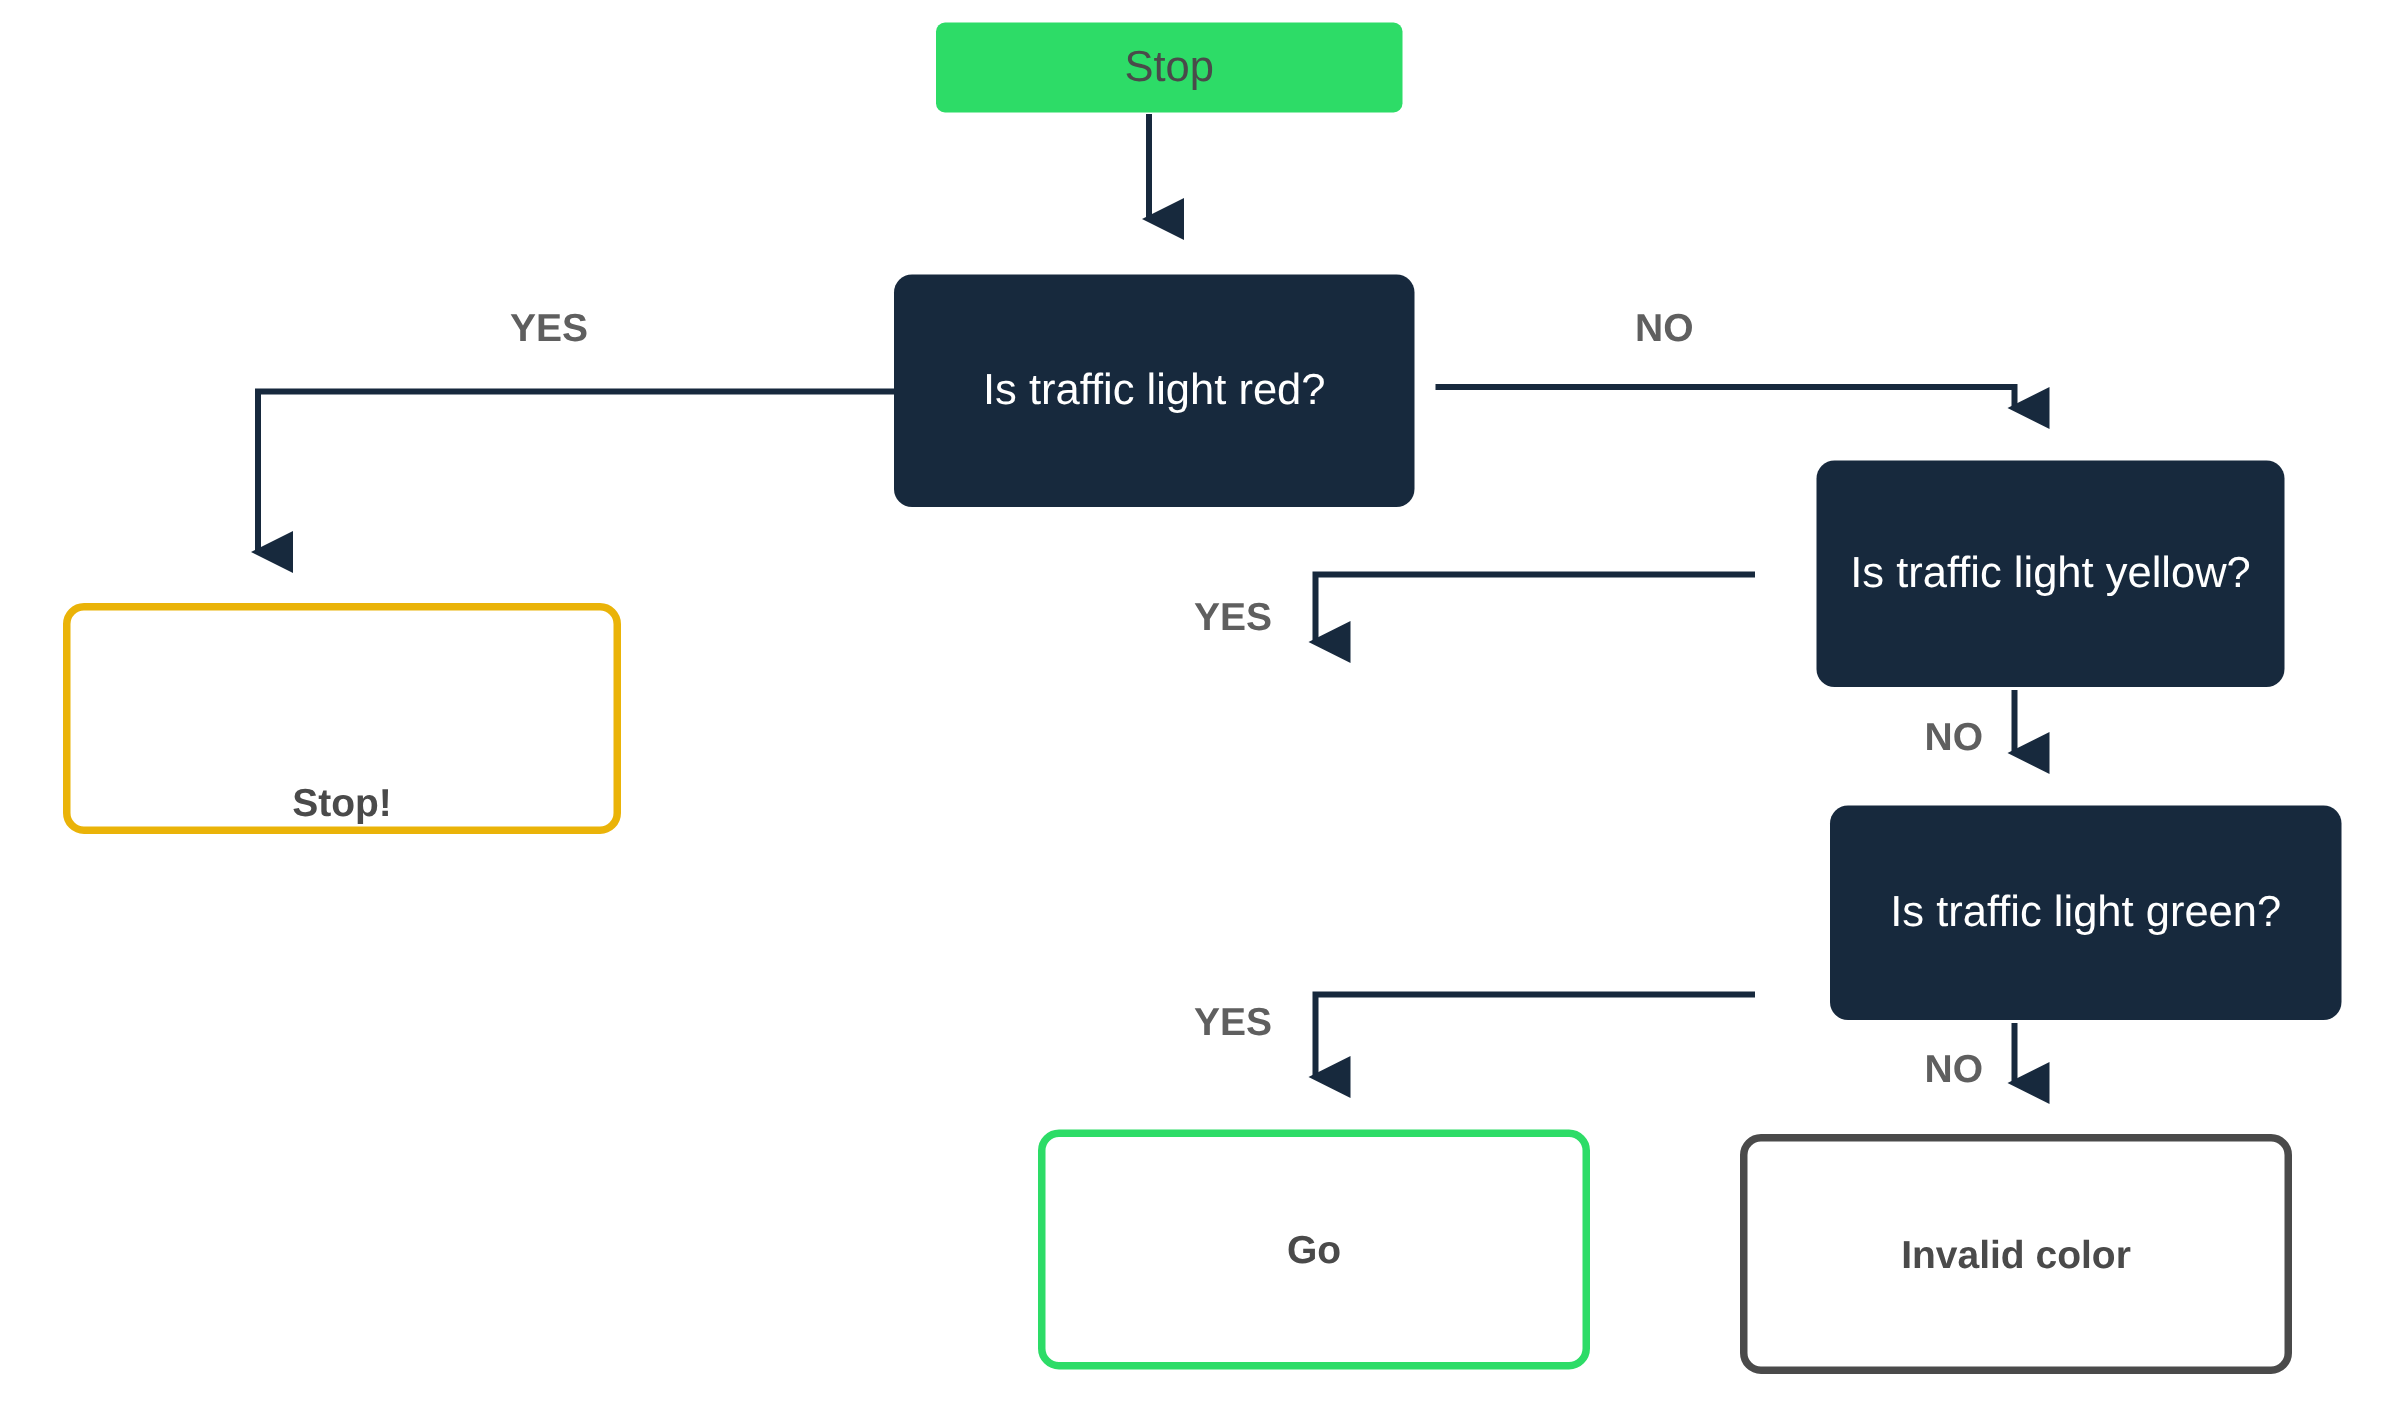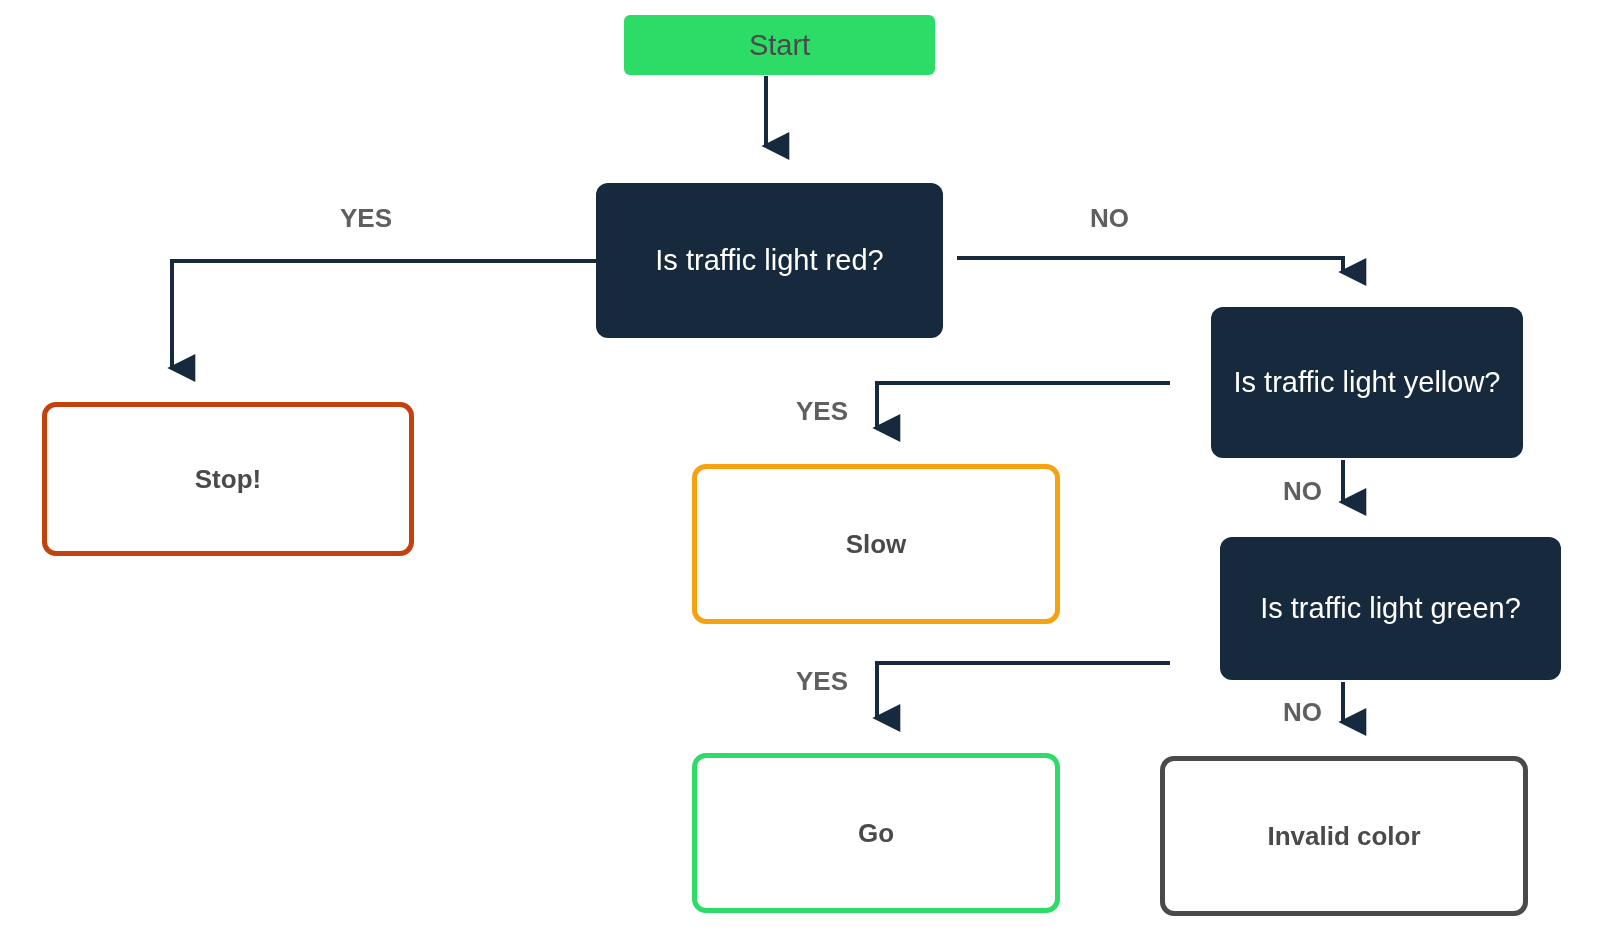--- a/index.html
+++ b/index.html
@@ -94,38 +94,35 @@
 
        go --&gt;
       <path d="M 1170 663 L 877 663 L 877 718" marker-end="url(#arrowhead)"></path>
 
        invalid color --&gt;
       <path d="M 1343 682 L 1343 722" marker-end="url(#arrowhead)"></path>
     </g>
   </svg>
 
   <div class="node node-terminal-start" style="left:624px; top:15px; width:311px; height:60px;">
-    <span>Start</span>
+    <span>Stop</span>
   </div>
 
   <div class="node node-decision" style="left:596px; top:183px; width:347px; height:155px;">
     <span>Is traffic light red?</span>
   </div>
 
-  <div class="node node-outcome" style="left:42px; top:402px; width:372px; height:154px; border:5px solid #c2410c;">
+  <div class="node node-outcome" style="left:42px; top:402px; width:372px; height:154px; border:5px solid #eab308;align-items:flex-end;">
     <span>Stop!</span>
   </div>
 
   <div class="node node-decision" style="left:1211px; top:307px; width:312px; height:151px;">
     <span>Is traffic light yellow?</span>
   </div>
 
-  <div class="node node-outcome" style="left:692px; top:464px; width:368px; height:160px; border:5px solid #f5a211;">
-    <span>Slow</span>
-  </div>
 
   <div class="node node-decision" style="left:1172px; top:537px; width:341px; height:143px;margin-left:48px;">
     <span>Is traffic light green?</span>
   </div>
 
   <div class="node node-outcome" style="left:692px; top:753px; width:368px; height:160px; border:5px solid #2ddc67;text-align:center;">
     <span>Go</span>
   </div>
 
   <div class="node node-outcome" style="left:1160px; top:756px; width:368px; height:160px; border:5px solid #4a4a4a;">

